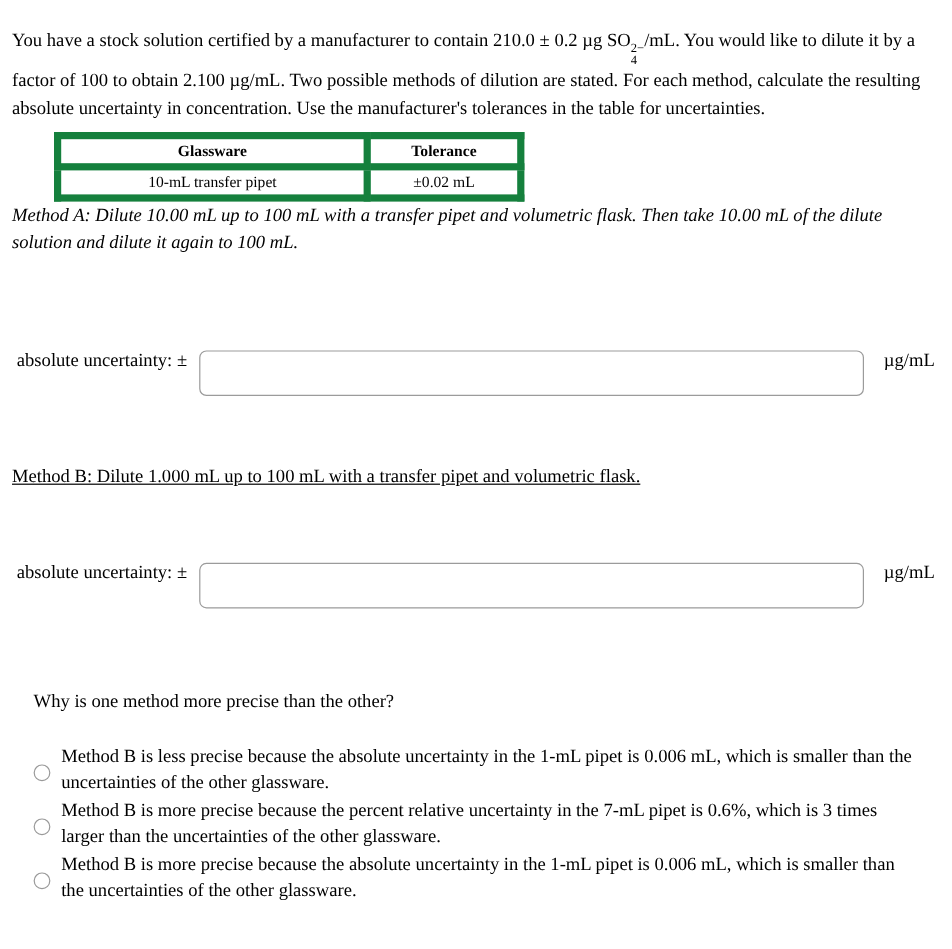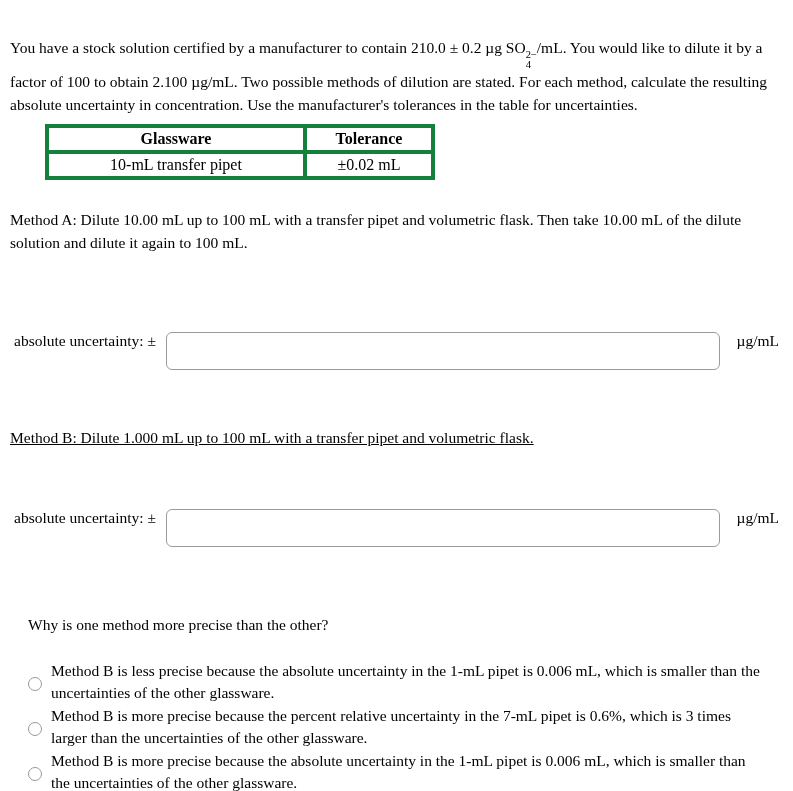--- a/index.html
+++ b/index.html
@@ -6,48 +6,48 @@
   html, body { background: #ffffff; }
   body {
     width: 793px;
     min-height: 791px;
     font-family: "Liberation Serif", serif;
     font-size: 15.5px;
     color: #000000;
     padding: 12px 10px 10px 10px;
   }
   p { line-height: 23px; }
-  .intro { margin-top: 24px; }
+  .intro { margin-top: 10px; }
   .supsub {
     display: inline-flex;
     flex-direction: column;
     justify-content: center;
     vertical-align: -5px;
     line-height: 1;
   }
   .supsub sup, .supsub sub {
     font-size: 10.5px;
     line-height: 10px;
     vertical-align: baseline;
   }
   table.tolerance {
     border-collapse: collapse;
     margin: 8px 0 0 35px;
   }
   table.tolerance th, table.tolerance td {
-    border: 4px solid #15803d;
+    border: 6px solid #15803d;
     text-align: center;
     padding: 2px 10px;
     height: 25px;
-    font-size: 16px;
+    font-size: 13px;
   }
   table.tolerance th { font-weight: bold; }
   table.tolerance td.col-glassware, table.tolerance th.col-glassware { width: 258px; }
   table.tolerance td.col-tolerance, table.tolerance th.col-tolerance { width: 128px; }
-  .method-a { margin-top: 28px; }
+  .method-a { margin-top: 0; font-style: italic; }
   .answer-row {
     display: flex;
     margin-left: 4px;
     margin-right: 4px;
   }
   .answer-row.row-a { margin-top: 78px; }
   .answer-row.row-b { margin-top: 60px; }
   .answer-label { white-space: nowrap; }
   .answer-input {
     flex: 1;

